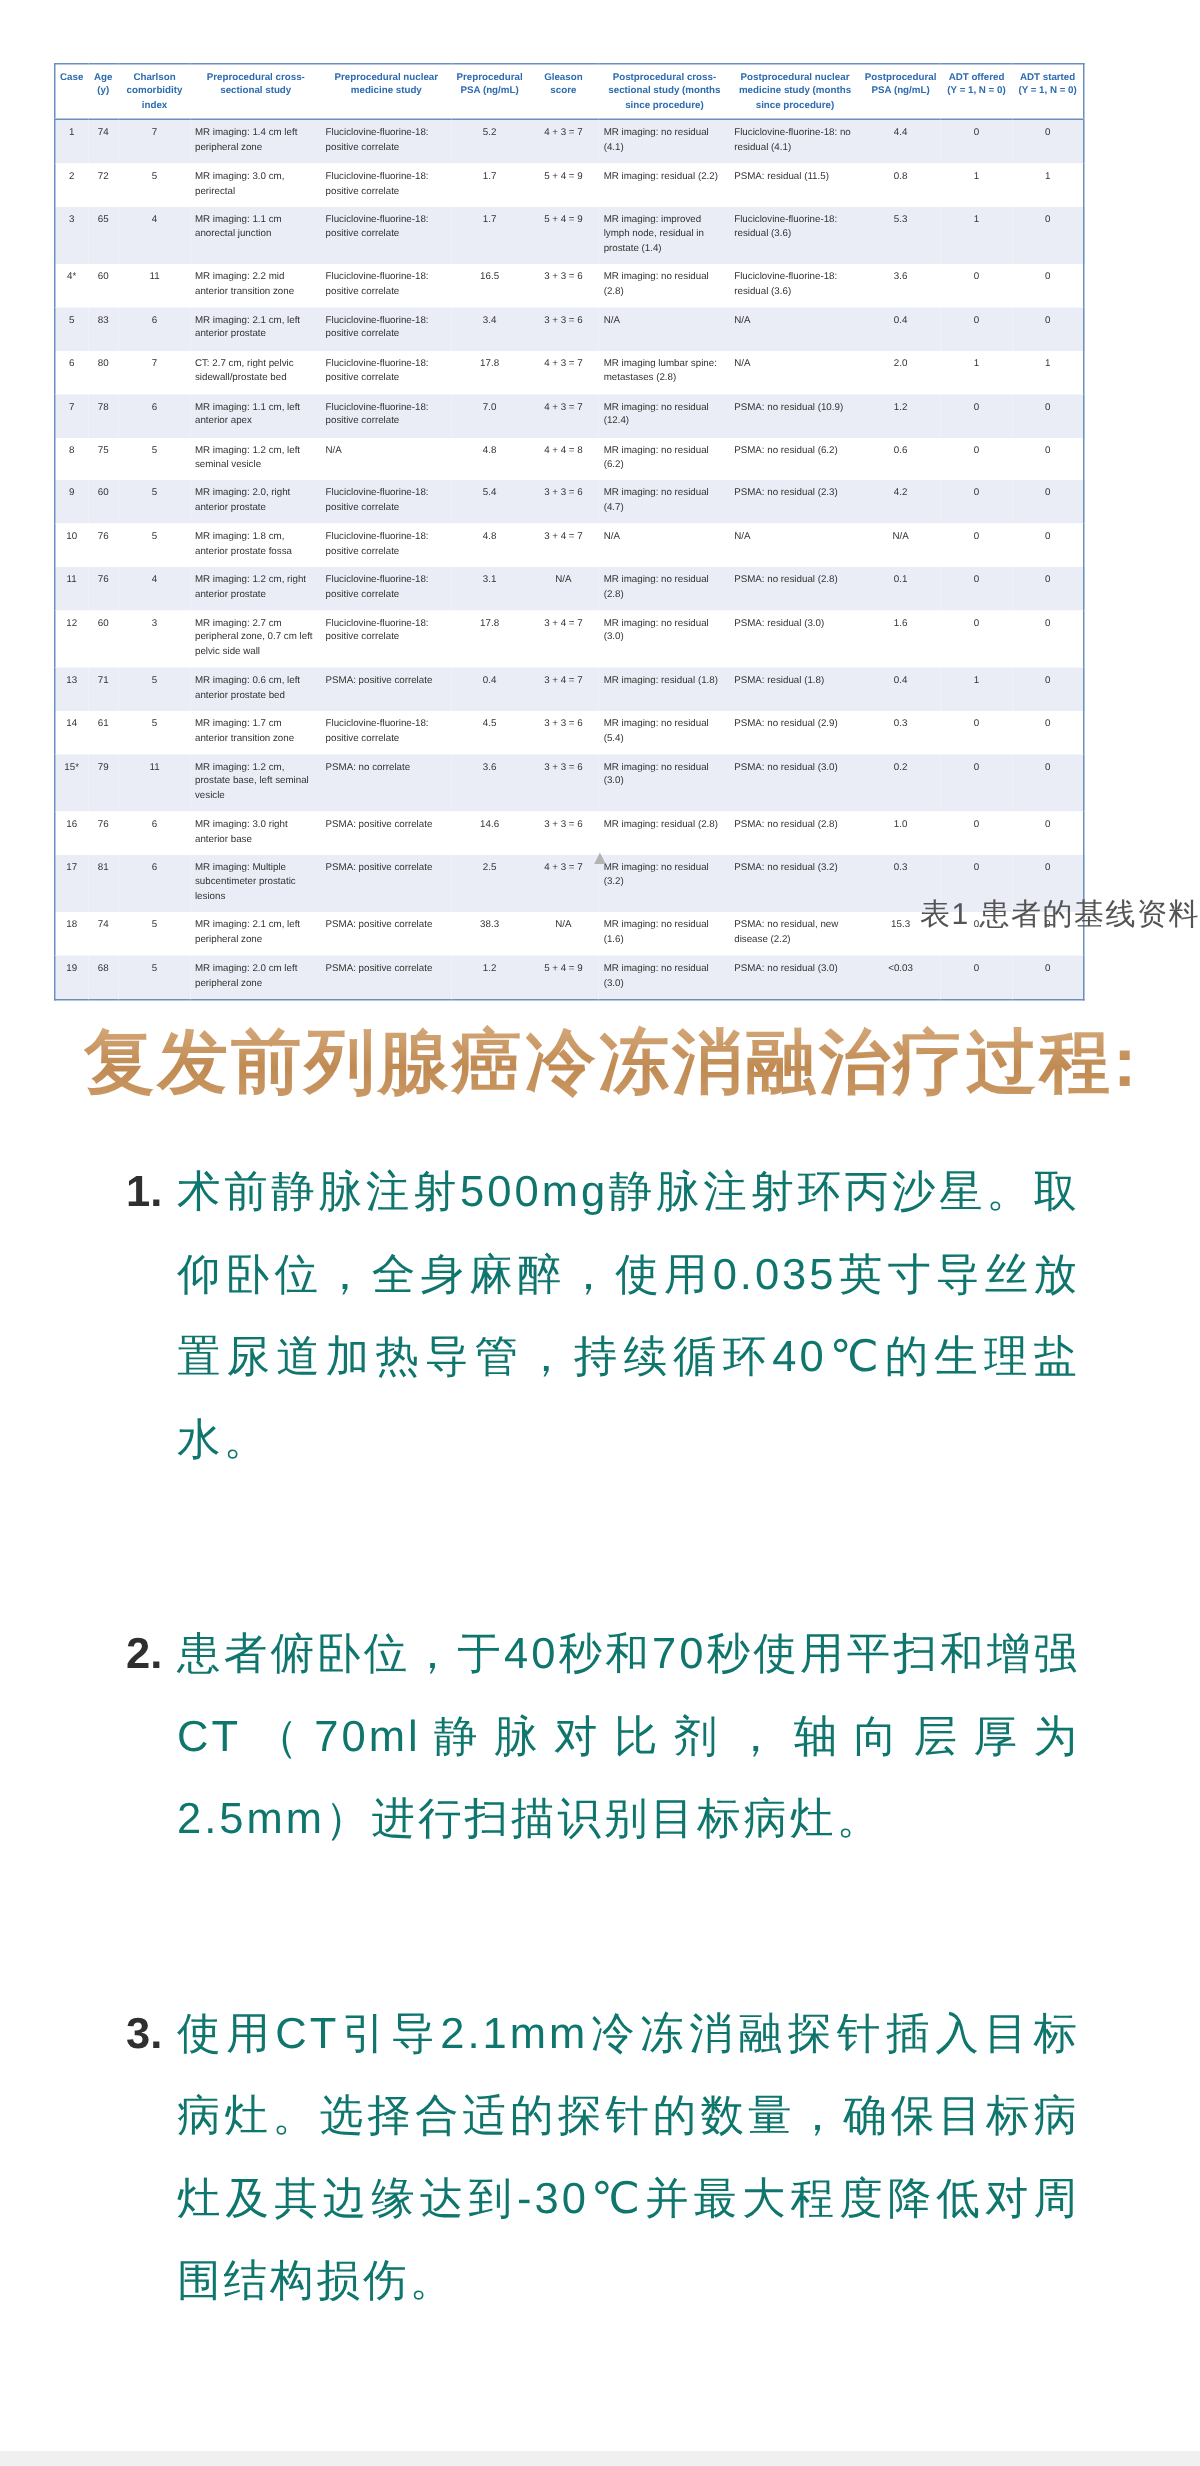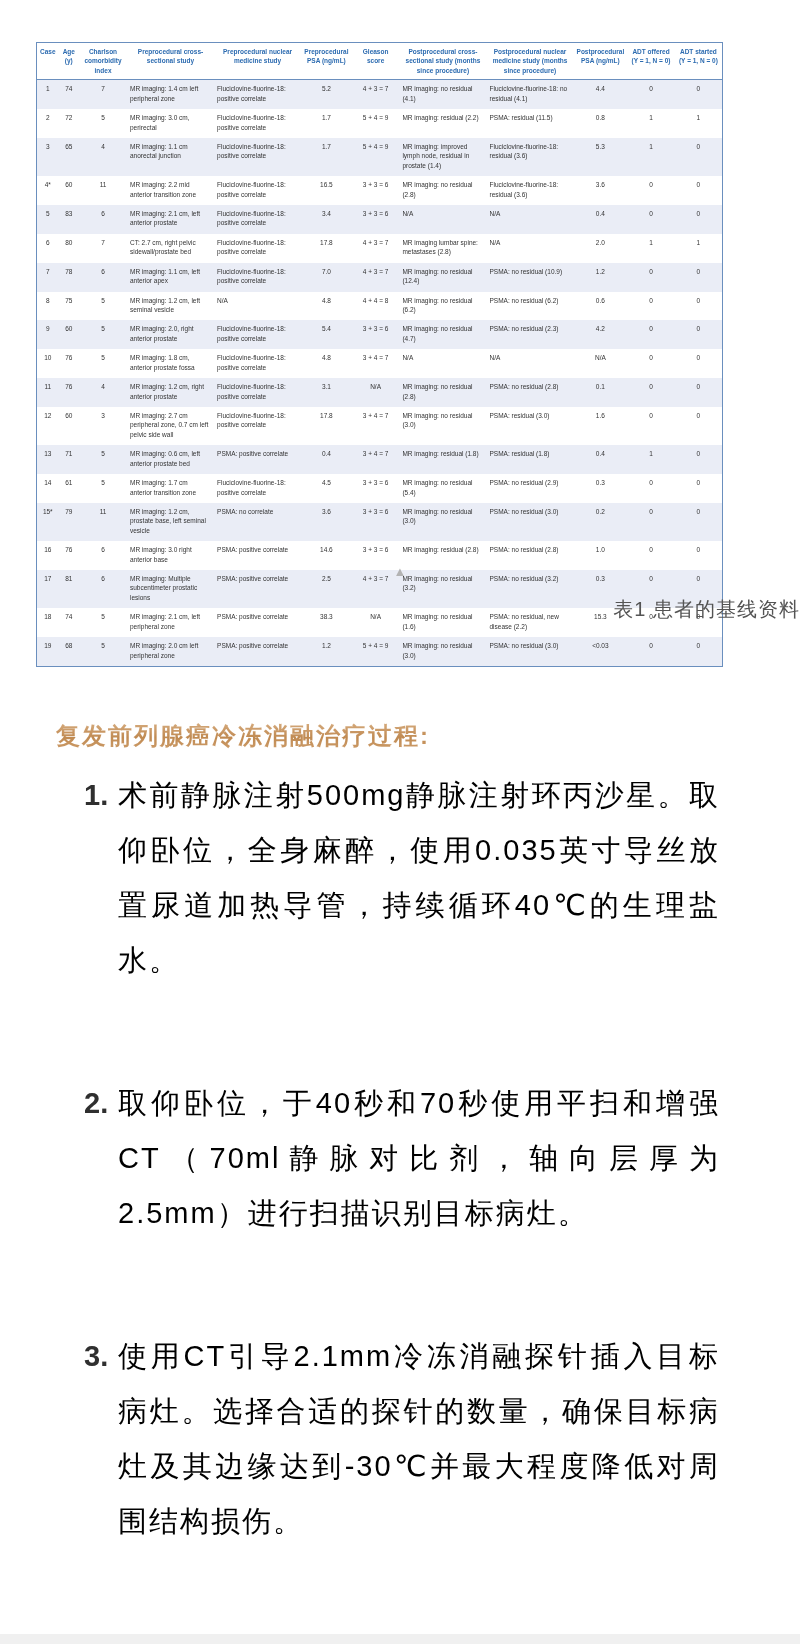--- a/index.html
+++ b/index.html
@@ -60,22 +60,22 @@
     left: 0; right: 0; top: 596px;
     text-align: right;
     font-size: 20px;
     letter-spacing: 1px;
     color: #545454;
   }
 
   
   .section-heading {
     position: absolute;
-    left: 56px; top: 720px;
-    font-size: 24px;
+    left: 56px; top: 677px;
+    font-size: 47px;
     font-weight: bold;
     letter-spacing: 2px;
     color: #c28f5c;
     background: linear-gradient(180deg, #d9b084 0%, #c08a52 55%, #cf9f6d 100%);
     -webkit-background-clip: text;
     background-clip: text;
     -webkit-text-fill-color: transparent;
   }
 
   
@@ -94,21 +94,21 @@
     font-weight: bold;
     line-height: 55px;
     color: #2f2f2f;
   }
   .step-text {
     flex: 1;
     font-size: 29px;
     line-height: 55px;
     letter-spacing: 2px;
     text-align: justify;
-    color: #000000;
+    color: #0f766e;
   }
 
   .bottom-strip {
     position: absolute;
     left: 0; right: 0; bottom: 0;
     height: 10px;
     background: #f0f0f0;
   }
 </style>
 </head>
@@ -423,21 +423,21 @@
 
 <h2 class="section-heading">复发前列腺癌冷冻消融治疗过程:</h2>
 
 <ol class="steps" style="list-style:none;">
     <li class="step">
       <span class="step-num">1.</span>
       <span class="step-text">术前静脉注射500mg静脉注射环丙沙星。取仰卧位，全身麻醉，使用0.035英寸导丝放置尿道加热导管，持续循环40℃的生理盐水。</span>
     </li>
     <li class="step">
       <span class="step-num">2.</span>
-      <span class="step-text">取仰卧位，于40秒和70秒使用平扫和增强CT（70ml静脉对比剂，轴向层厚为2.5mm）进行扫描识别目标病灶。</span>
+      <span class="step-text">患者俯卧位，于40秒和70秒使用平扫和增强CT（70ml静脉对比剂，轴向层厚为2.5mm）进行扫描识别目标病灶。</span>
     </li>
     <li class="step">
       <span class="step-num">3.</span>
       <span class="step-text">使用CT引导2.1mm冷冻消融探针插入目标病灶。选择合适的探针的数量，确保目标病灶及其边缘达到-30℃并最大程度降低对周围结构损伤。</span>
     </li>
   </ol>
 
 <div class="bottom-strip"></div>
 
 </body></html>

